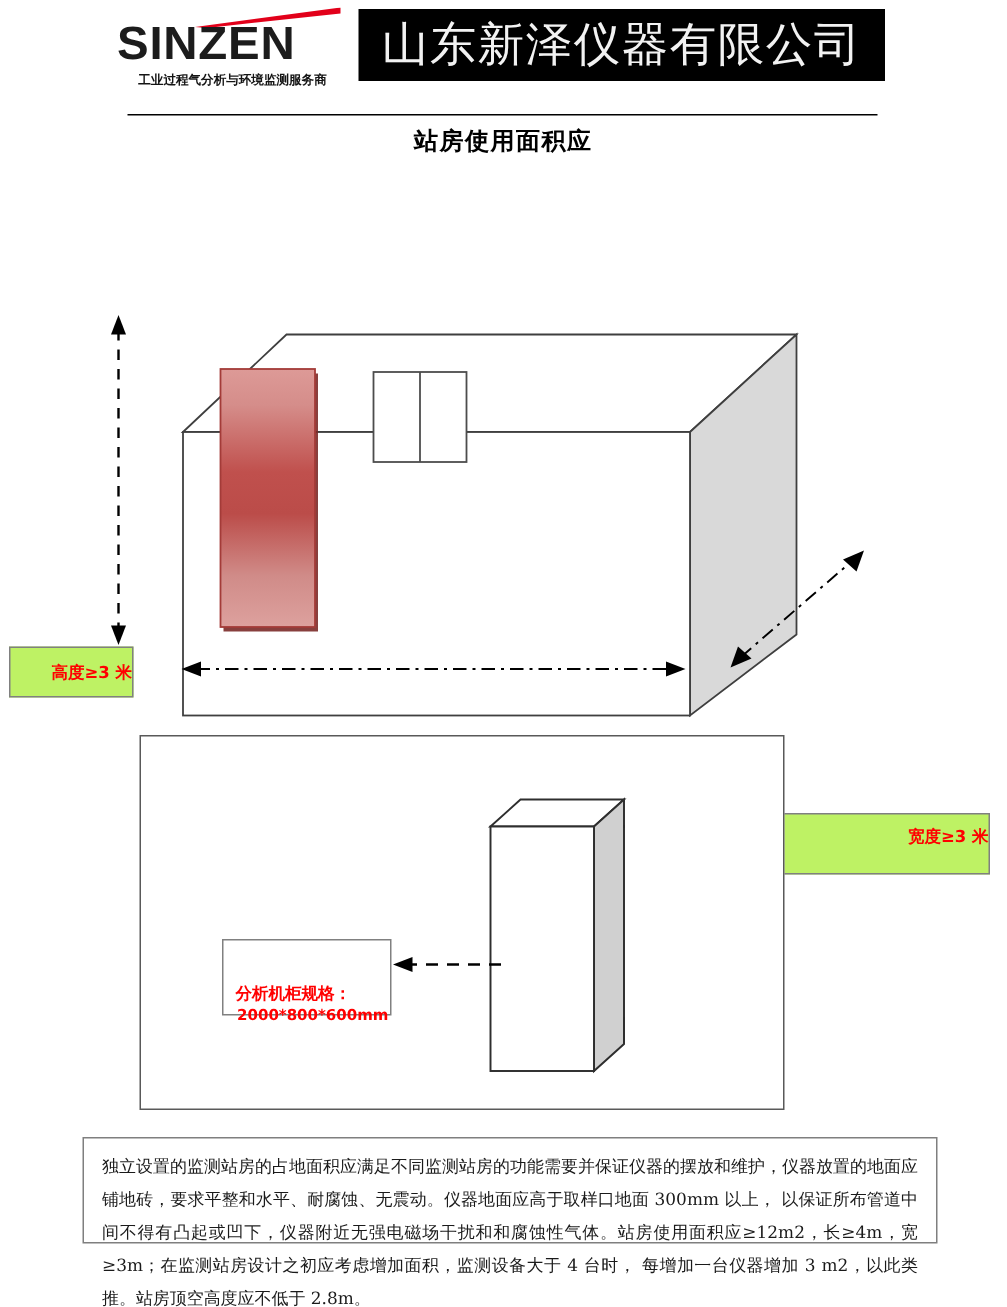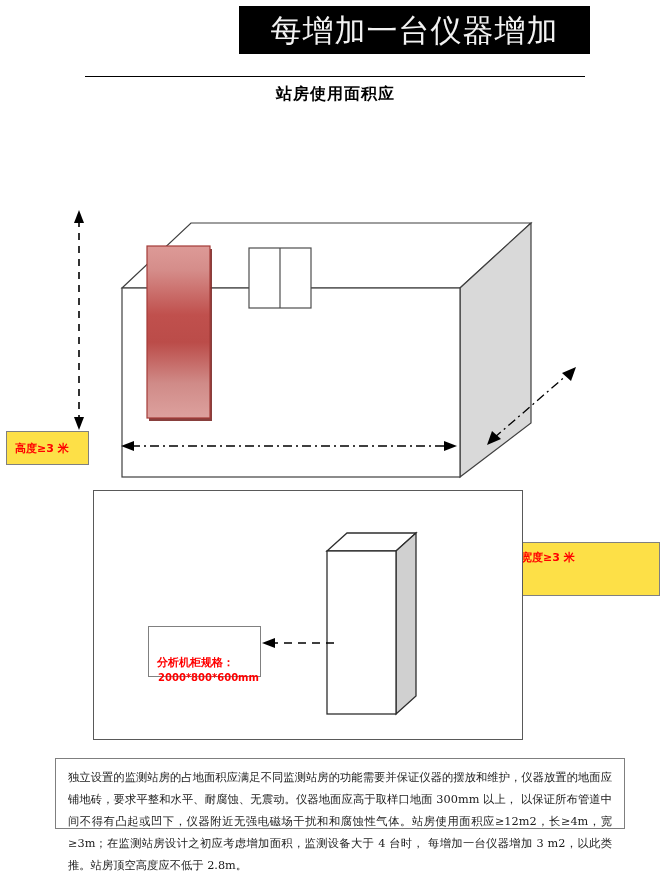--- a/index.html
+++ b/index.html
@@ -97,43 +97,44 @@
   
   #house-figure {
     position: absolute;
     left: 0; top: 125px;
     width: 671px; height: 360px;
   }
   #house-svg { position: absolute; left: 0; top: 0; }
 
   .callout {
     position: absolute;
-    background: #fde047;
+    background: #bef264;
     border: 1.1px solid #808080;
     box-sizing: border-box;
     color: #ff0000;
     font-family: "DejaVu Sans", sans-serif;
     font-weight: bold;
     font-size: 11px;
     display: flex;
     align-items: center;
     padding-left: 8px;
     white-space: nowrap;
+    justify-content: flex-end;
   }
   #callout-height {
     left: 6px; top: 306px;
     width: 83px; height: 34px;
   }
   #callout-length {
     left: 177px; top: 448px;
     width: 89px; height: 32px;
   }
   #callout-width {
     left: 512px; top: 417px;
-    width: 148px; height: 54px;
+    width: 148px; height: 41px;
     align-items: flex-start;
     padding-top: 7px;
   }
 
   
   #cabinet-figure {
     position: absolute;
     left: 93px; top: 490px;
     width: 430px; height: 250px;
     border: 1.2px solid #595959;
@@ -189,23 +190,30 @@
     text-align: justify;
     text-justify: inter-character;
     margin: 0;
   }
 </style>
 </head>
 <body>
 
 <div id="header">
 
+  <div id="logo-block">
+    <svg id="logo-swoosh" viewBox="0 0 98 14">
+      <polygon points="0,13 97,0 97,4 8,13.6" fill="#e2001a"></polygon>
+    </svg>
+    <div id="logo-wordmark">SINZEN</div>
+    <div id="logo-subtitle">工业过程气分析与环境监测服务商</div>
+  </div>
 
   <div id="company-banner">
-    <span id="company-name">每增加一台仪器增加</span>
+    <span id="company-name">山东新泽仪器有限公司</span>
   </div>
 </div>
 
 <div id="header-rule"></div>
 <div id="doc-title">站房使用面积应</div>
 
 <div id="house-figure">
   <svg id="house-svg" width="671" height="360" viewBox="0 0 671 360">
     <defs>
       <linearGradient id="doorGrad" x1="0" y1="0" x2="0" y2="1">

